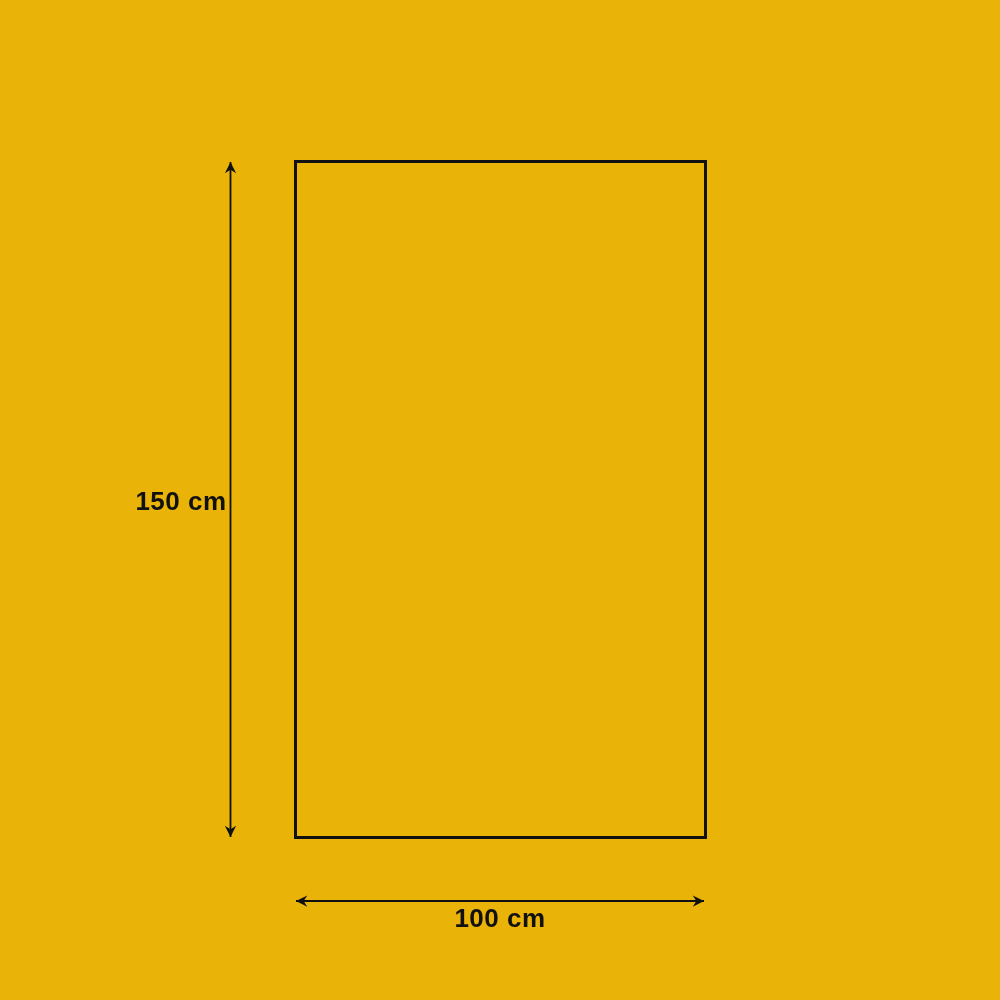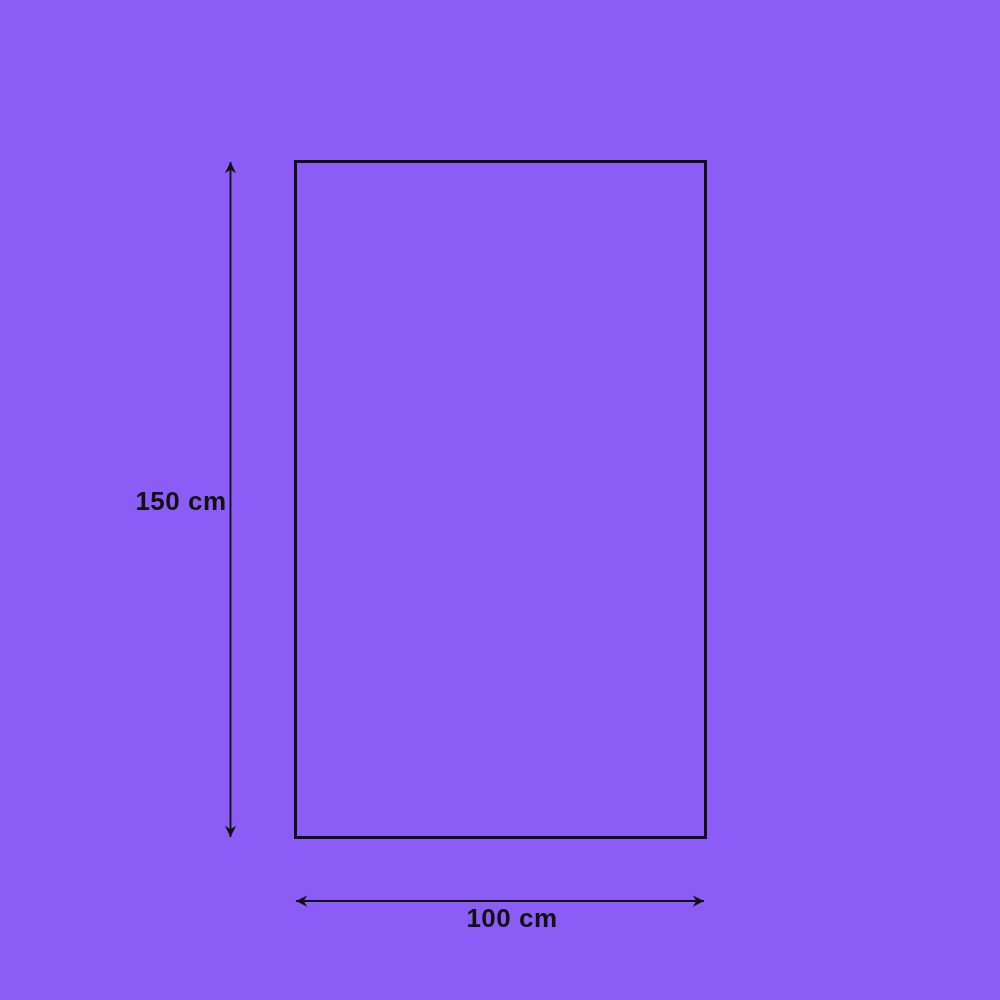--- a/index.html
+++ b/index.html
@@ -4,21 +4,21 @@
 <style>
   html, body {
     margin: 0;
     padding: 0;
     background: #ffffff;
   }
   .canvas {
     position: relative;
     width: 1000px;
     height: 1000px;
-    background: #8b5cf6;
+    background: #eab308;
     overflow: hidden;
     font-family: "Liberation Sans", "DejaVu Sans", sans-serif;
   }
   .diagram-svg {
     position: absolute;
     left: 0;
     top: 0;
     width: 1000px;
     height: 1000px;
     display: block;
@@ -27,21 +27,21 @@
     position: absolute;
     transform: translate(-50%, -50%);
     font-size: 26px;
     font-weight: 700;
     letter-spacing: 0.5px;
     color: #111111;
     white-space: nowrap;
     user-select: none;
   }
   .label-height { left: 181px; top: 501px; }
-  .label-width  { left: 512px; top: 918px; }
+  .label-width  { left: 500px; top: 918px; }
 </style>
 </head>
 <body>
 
 <div class="canvas">
 
   <svg class="diagram-svg" viewBox="0 0 1000 1000" xmlns="http://www.w3.org/2000/svg">
     <defs>
       <marker id="arrowhead" viewBox="0 0 12 12" refX="11" refY="6" markerWidth="13.5" markerHeight="13.5" markerUnits="userSpaceOnUse" orient="auto-start-reverse">
         <path d="M1,1 L11,6 L1,11 L4.2,6 Z" fill="#111111"></path>

